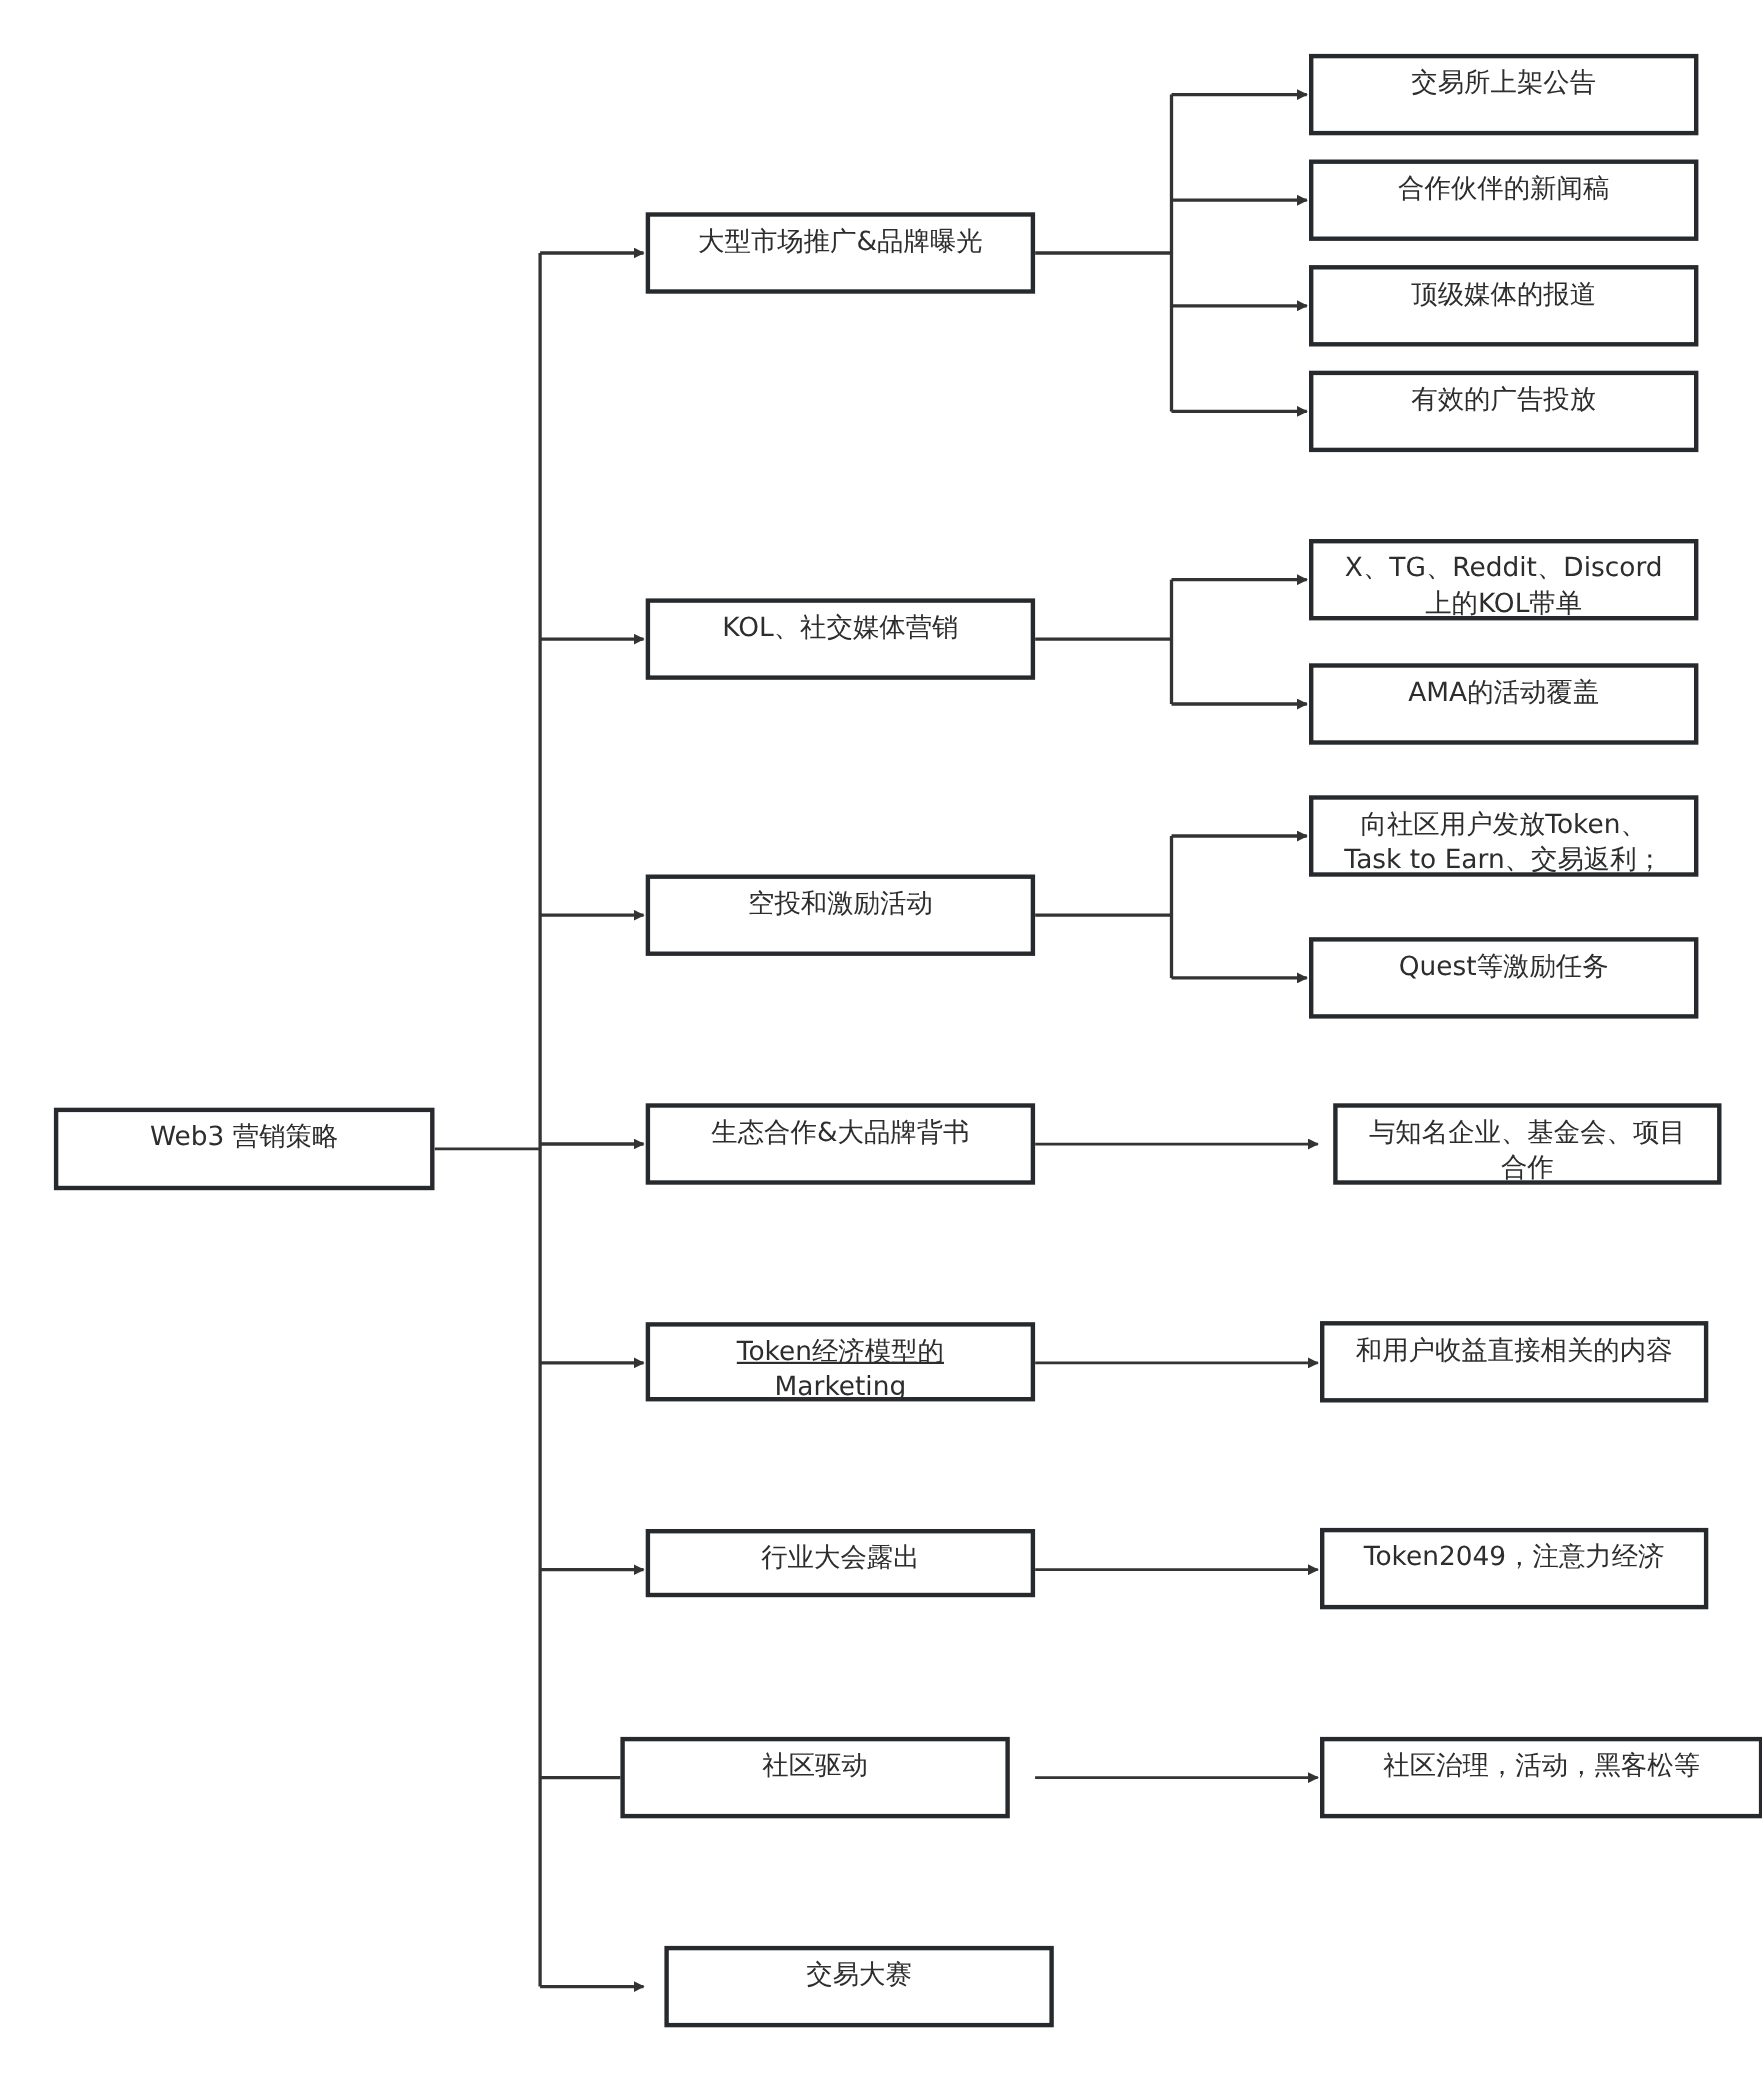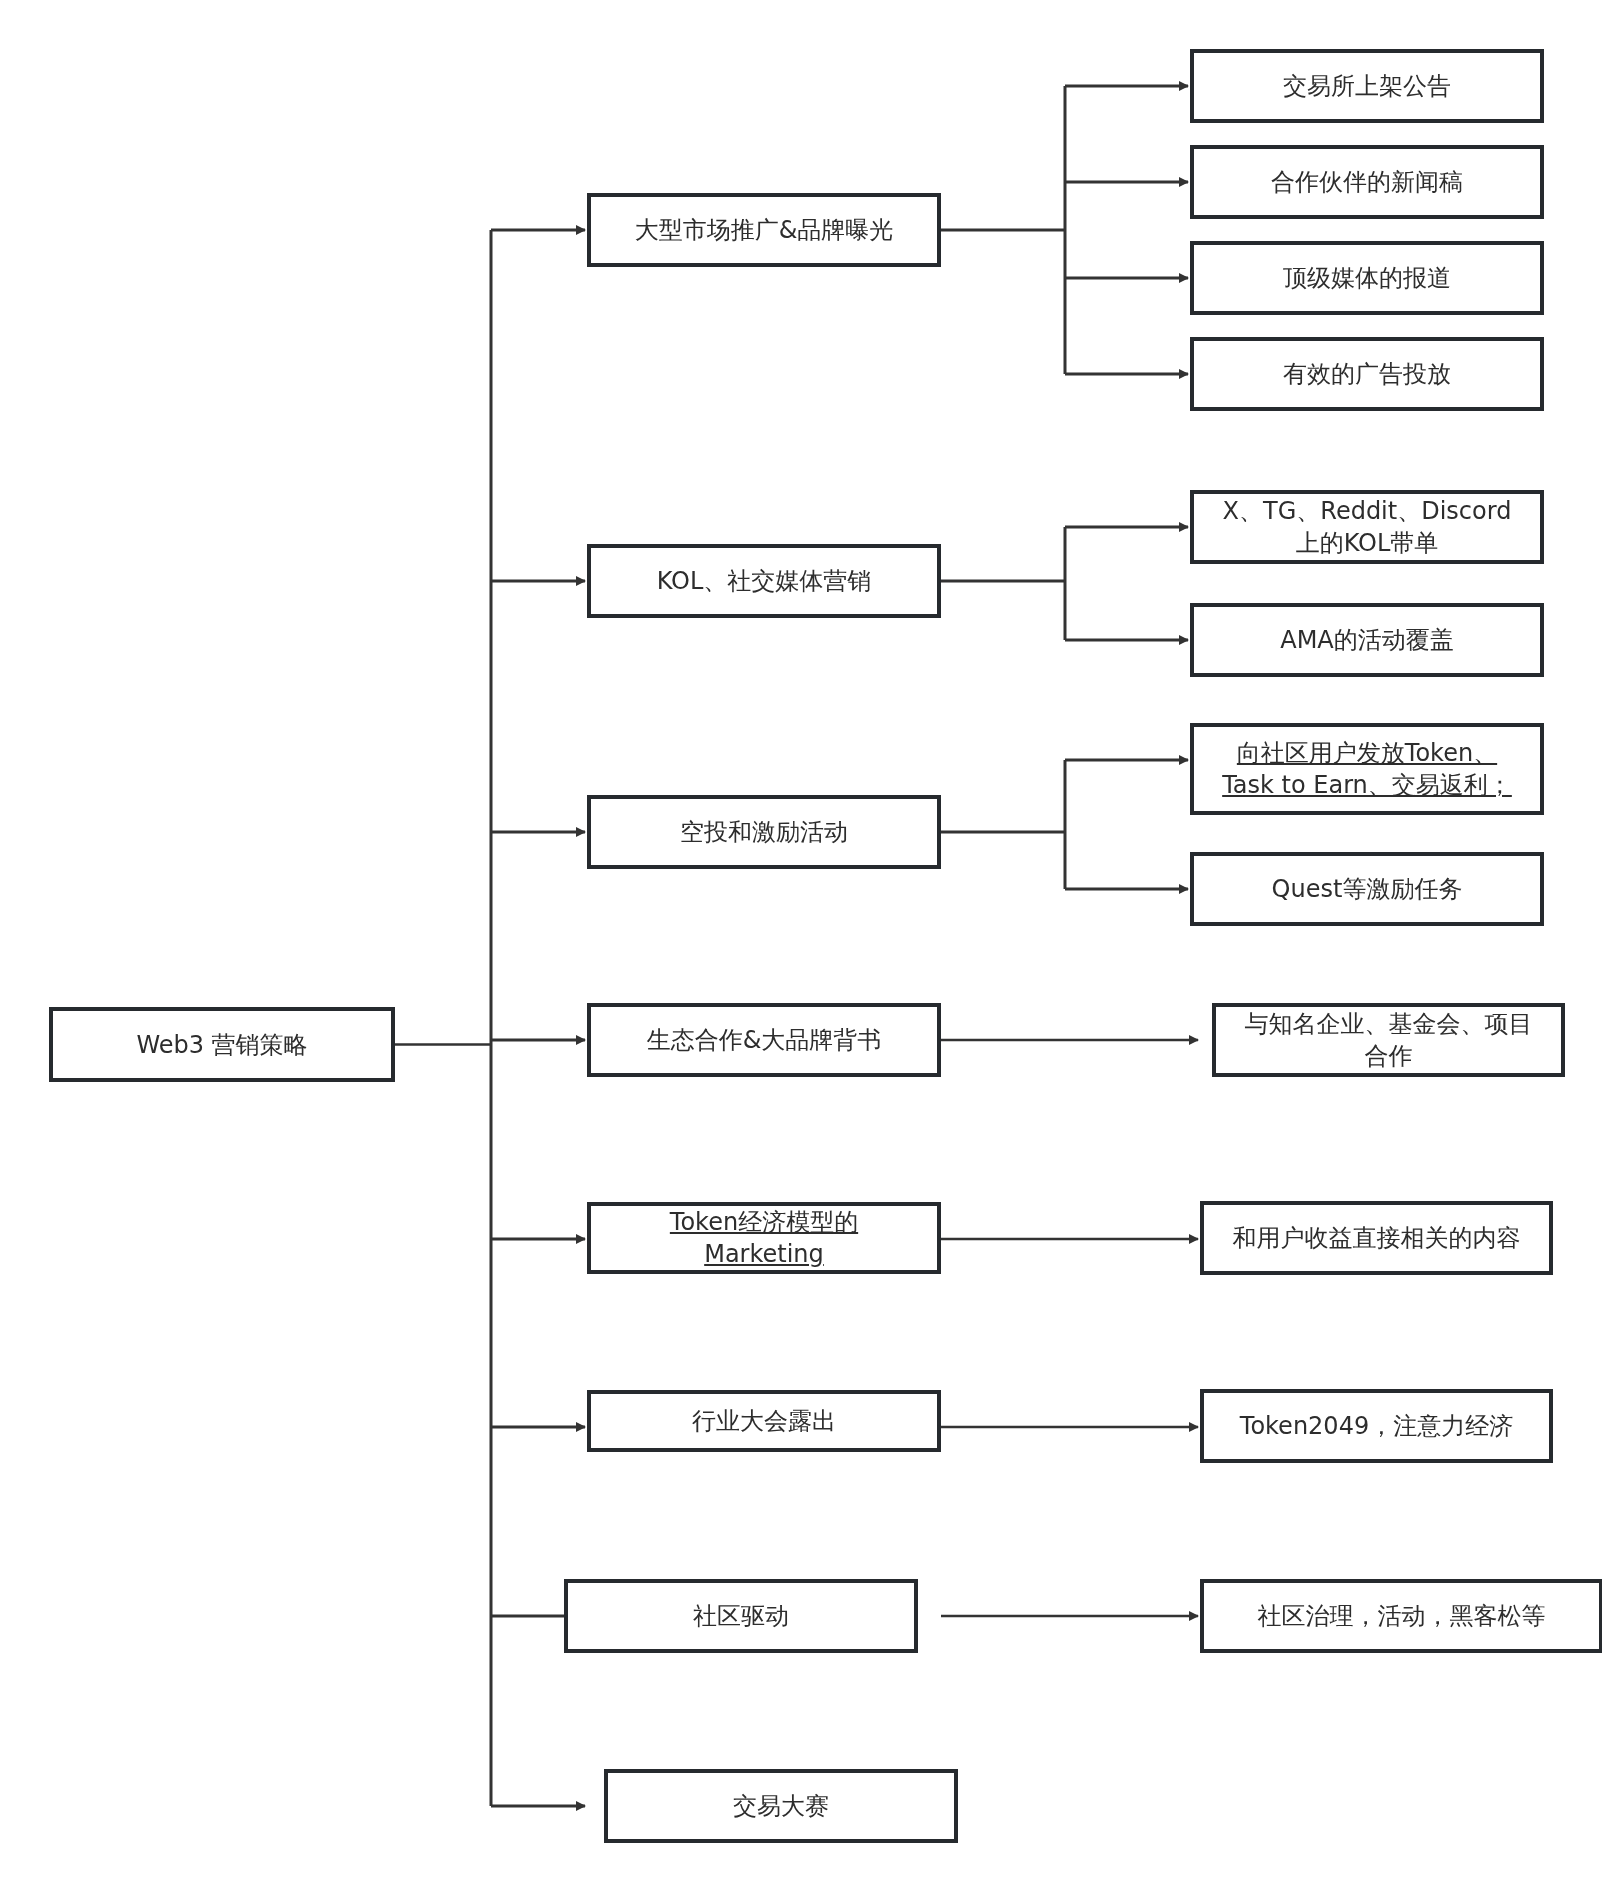--- a/index.html
+++ b/index.html
@@ -1,21 +1,21 @@
 <!DOCTYPE html>
 <html><head>
 <meta charset="utf-8">
 <style>
   html, body { margin: 0; padding: 0; background: #ffffff; }
   body { width: 1602px; height: 1892px; position: relative; overflow: hidden;
          font-family: "DejaVu Sans", "Liberation Sans", sans-serif; color: #2d2d2d; }
   #connectors { position: absolute; left: 0; top: 0; width: 1602px; height: 1892px; }
   .node { position: absolute; box-sizing: border-box; border: 4px solid #262a2e; background: #ffffff;
-          display: flex; align-items: center; justify-content: center; text-align: center;
-          font-size: 24px; line-height: 32px; padding: 16px 8px; white-space: pre-line; }
+          display: flex; align-items: flex-start; justify-content: center; text-align: center;
+          font-size: 24px; line-height: 32px; padding: 6px 8px; white-space: pre-line; }
   .node span { display: block; }
 </style>
 </head>
 <body>
 
 <svg id="connectors" xmlns="http://www.w3.org/2000/svg">
   <defs>
     <marker id="arrow" markerWidth="10" markerHeight="10" refX="9" refY="5" orient="auto" markerUnits="userSpaceOnUse" viewBox="0 0 10 10">
       <path d="M0,0 L10,5 L0,10 z" fill="#333333"></path>
     </marker>
@@ -55,21 +55,21 @@
     <div class="node" style="left: 587px; top: 193px; width: 354px; height: 74px;"><span>大型市场推广&amp;品牌曝光</span></div>
     <div class="node" style="left: 1190px; top: 49px; width: 354px; height: 74px;"><span>交易所上架公告</span></div>
     <div class="node" style="left: 1190px; top: 145px; width: 354px; height: 74px;"><span>合作伙伴的新闻稿</span></div>
     <div class="node" style="left: 1190px; top: 241px; width: 354px; height: 74px;"><span>顶级媒体的报道</span></div>
     <div class="node" style="left: 1190px; top: 337px; width: 354px; height: 74px;"><span>有效的广告投放</span></div>
     <div class="node" style="left: 587px; top: 544px; width: 354px; height: 74px;"><span>KOL、社交媒体营销</span></div>
     <div class="node" style="left: 1190px; top: 490px; width: 354px; height: 74px;"><span>X、TG、Reddit、Discord
 上的KOL带单</span></div>
     <div class="node" style="left: 1190px; top: 603px; width: 354px; height: 74px;"><span>AMA的活动覆盖</span></div>
     <div class="node" style="left: 587px; top: 795px; width: 354px; height: 74px;"><span>空投和激励活动</span></div>
-    <div class="node" style="left: 1190px; top: 723px; width: 354px; height: 92px; text-decoration: underline;"><span>向社区用户发放Token、
+    <div class="node" style="left: 1190px; top: 723px; width: 354px; height: 74px;"><span>向社区用户发放Token、
 Task to Earn、交易返利；</span></div>
     <div class="node" style="left: 1190px; top: 852px; width: 354px; height: 74px;"><span>Quest等激励任务</span></div>
     <div class="node" style="left: 587px; top: 1003px; width: 354px; height: 74px;"><span>生态合作&amp;大品牌背书</span></div>
     <div class="node" style="left: 1200px; top: 1003px; width: 353px; height: 74px; margin-left: 12px;"><span>与知名企业、基金会、项目
 合作</span></div>
     <div class="node" style="left: 587px; top: 1202px; width: 354px; height: 72px; text-decoration: underline;"><span>Token经济模型的
 Marketing</span></div>
     <div class="node" style="left: 1200px; top: 1201px; width: 353px; height: 74px;"><span>和用户收益直接相关的内容</span></div>
     <div class="node" style="left: 587px; top: 1390px; width: 354px; height: 62px;"><span>行业大会露出</span></div>
     <div class="node" style="left: 1200px; top: 1389px; width: 353px; height: 74px;"><span>Token2049，注意力经济</span></div>

